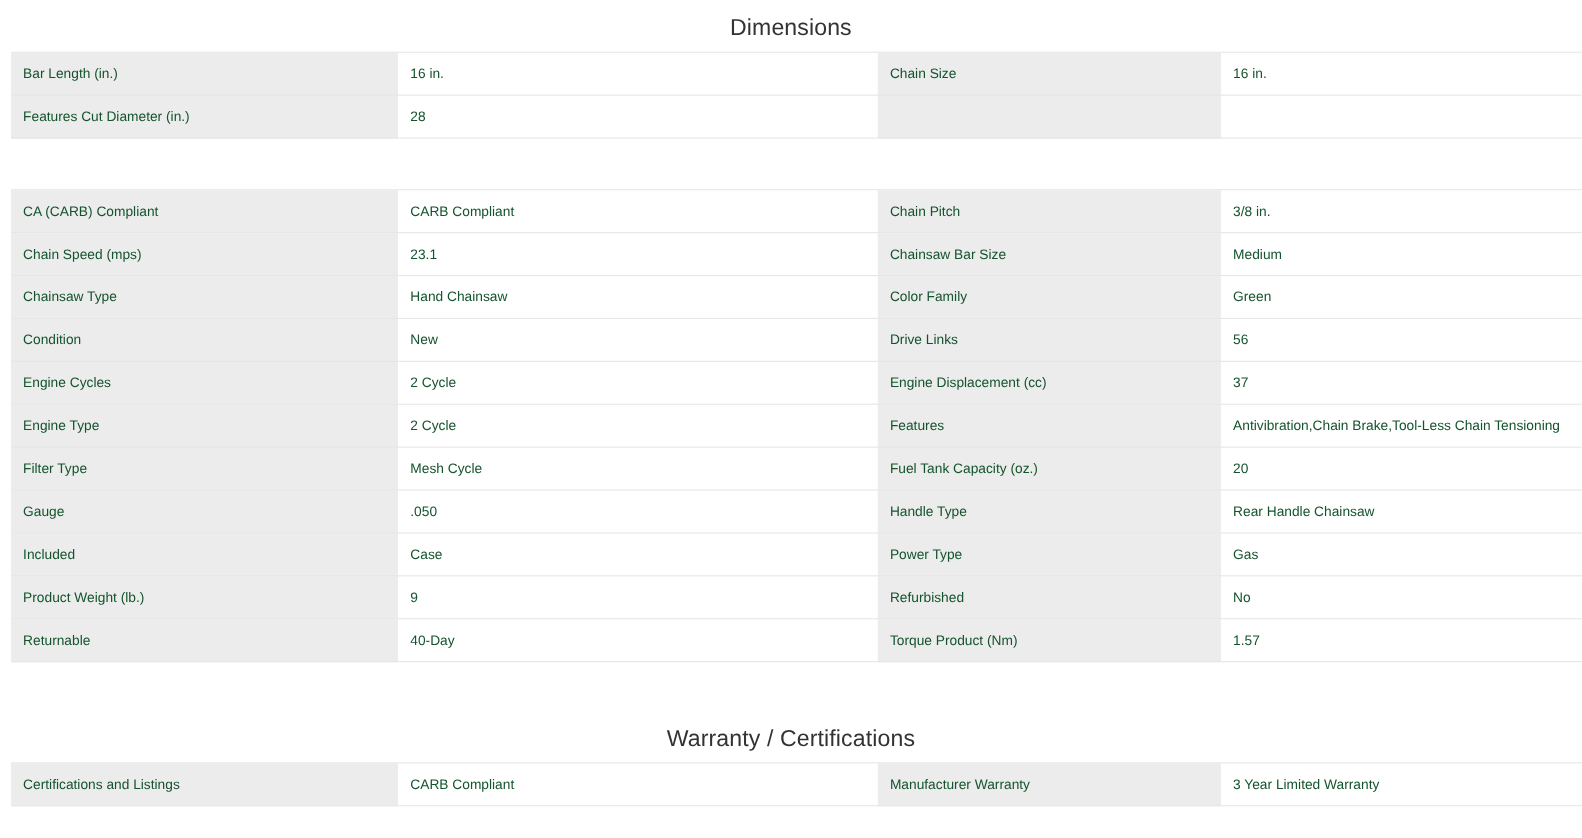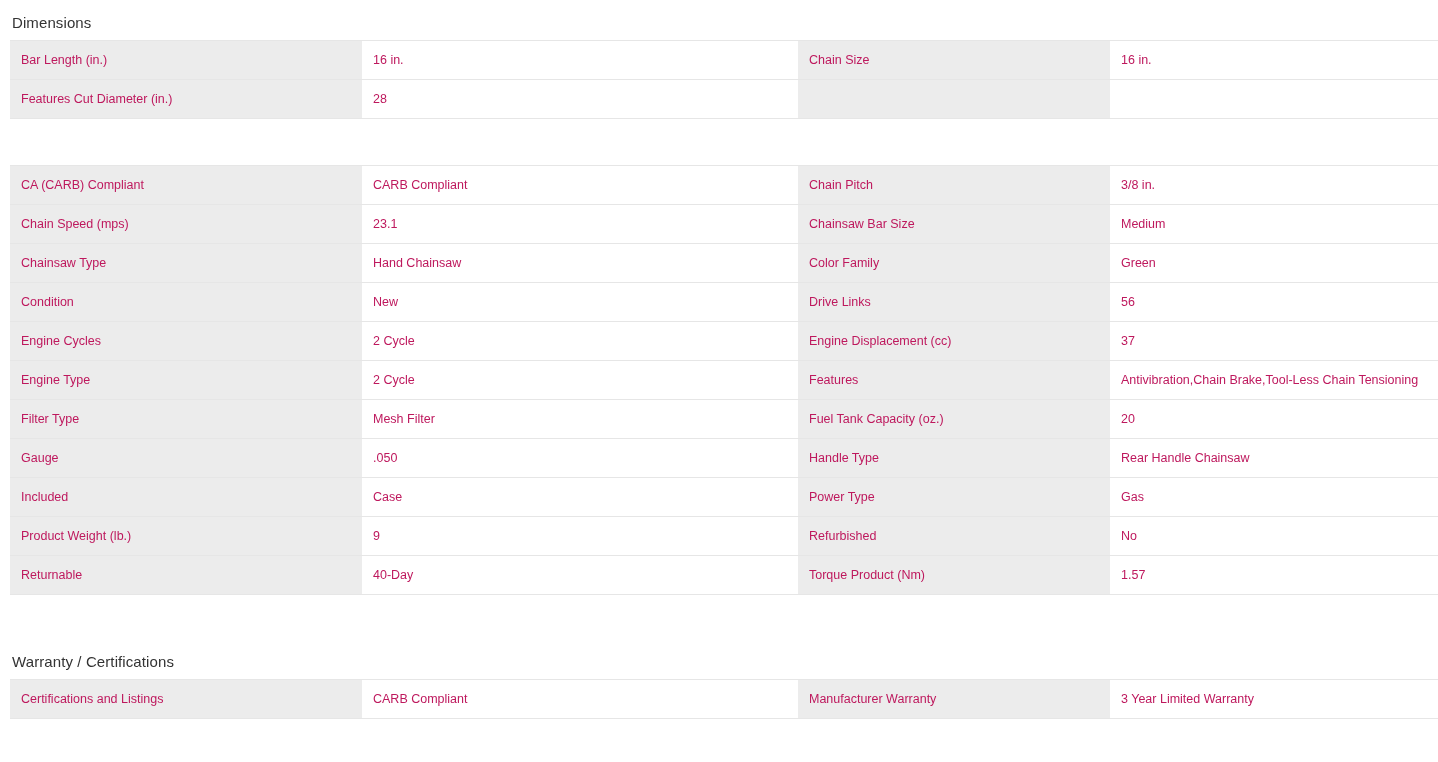--- a/index.html
+++ b/index.html
@@ -15,42 +15,43 @@
     min-height: 762px;
     overflow: hidden;
   }
   .page {
     padding: 0 10px;
   }
   .section {
     margin: 0;
   }
   .section-title {
-    font-size: 15px;
+    font-size: 21px;
     color: #333333;
     font-weight: 400;
     padding: 14px 2px 9px 2px;
     letter-spacing: 0.1px;
+    text-align: center;
   }
   table.spec-table {
     width: 100%;
     border-collapse: collapse;
     table-layout: fixed;
   }
   table.spec-table tr {
     border-top: 1px solid #e6e6e6;
     border-bottom: 1px solid #e6e6e6;
   }
   table.spec-table td {
     font-size: 12.5px;
     line-height: 16px;
     padding: 11px 12px 11px 11px;
     vertical-align: middle;
     border: none;
-    color: #be185d;
+    color: #14532d;
   }
   td.label-cell {
     background: #ececec;
     width: 352px;
   }
   td.value-cell {
     background: #ffffff;
     width: 436px;
   }
   td.label-cell.second {
@@ -123,21 +124,21 @@
           <td class="value-cell second">37</td>
         </tr>
         <tr>
           <td class="label-cell">Engine Type</td>
           <td class="value-cell">2 Cycle</td>
           <td class="label-cell second">Features</td>
           <td class="value-cell second">Antivibration,Chain Brake,Tool-Less Chain Tensioning</td>
         </tr>
         <tr>
           <td class="label-cell">Filter Type</td>
-          <td class="value-cell">Mesh Filter</td>
+          <td class="value-cell">Mesh Cycle</td>
           <td class="label-cell second">Fuel Tank Capacity (oz.)</td>
           <td class="value-cell second">20</td>
         </tr>
         <tr>
           <td class="label-cell">Gauge</td>
           <td class="value-cell">.050</td>
           <td class="label-cell second">Handle Type</td>
           <td class="value-cell second">Rear Handle Chainsaw</td>
         </tr>
         <tr>

